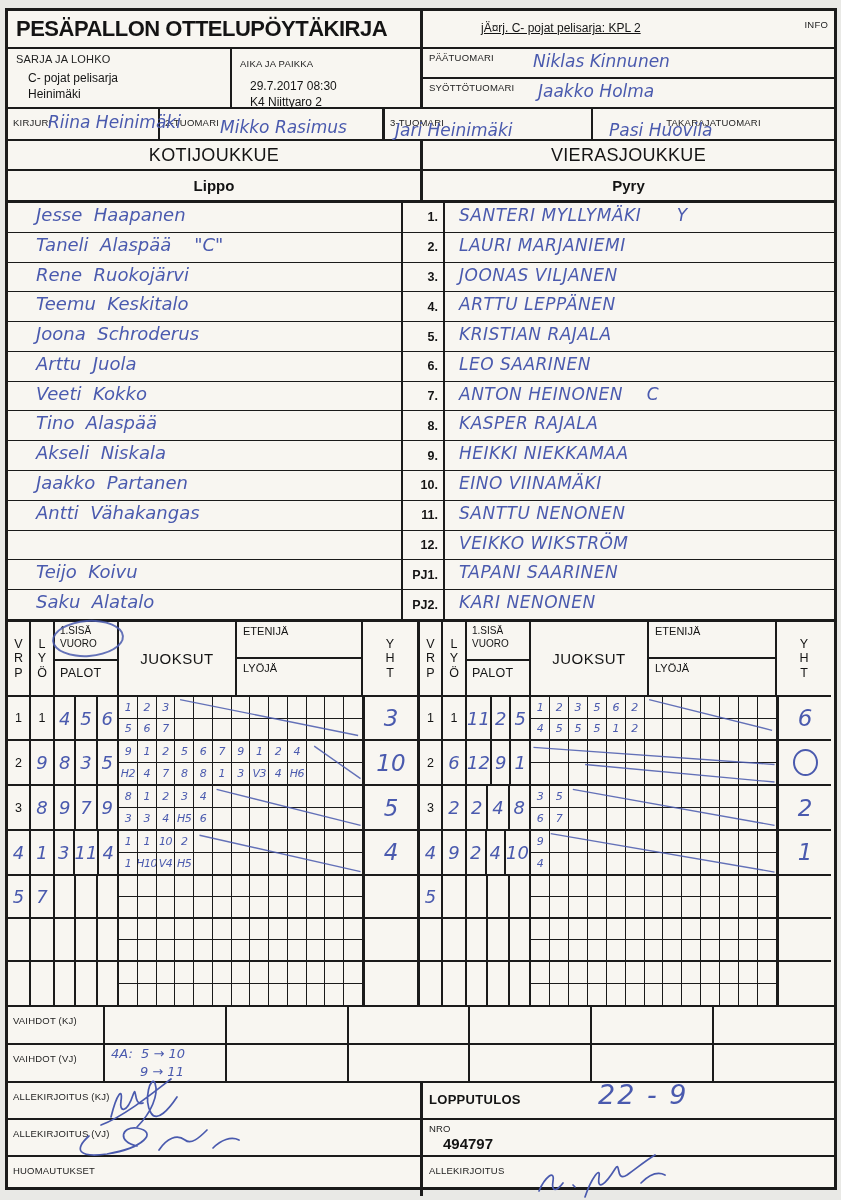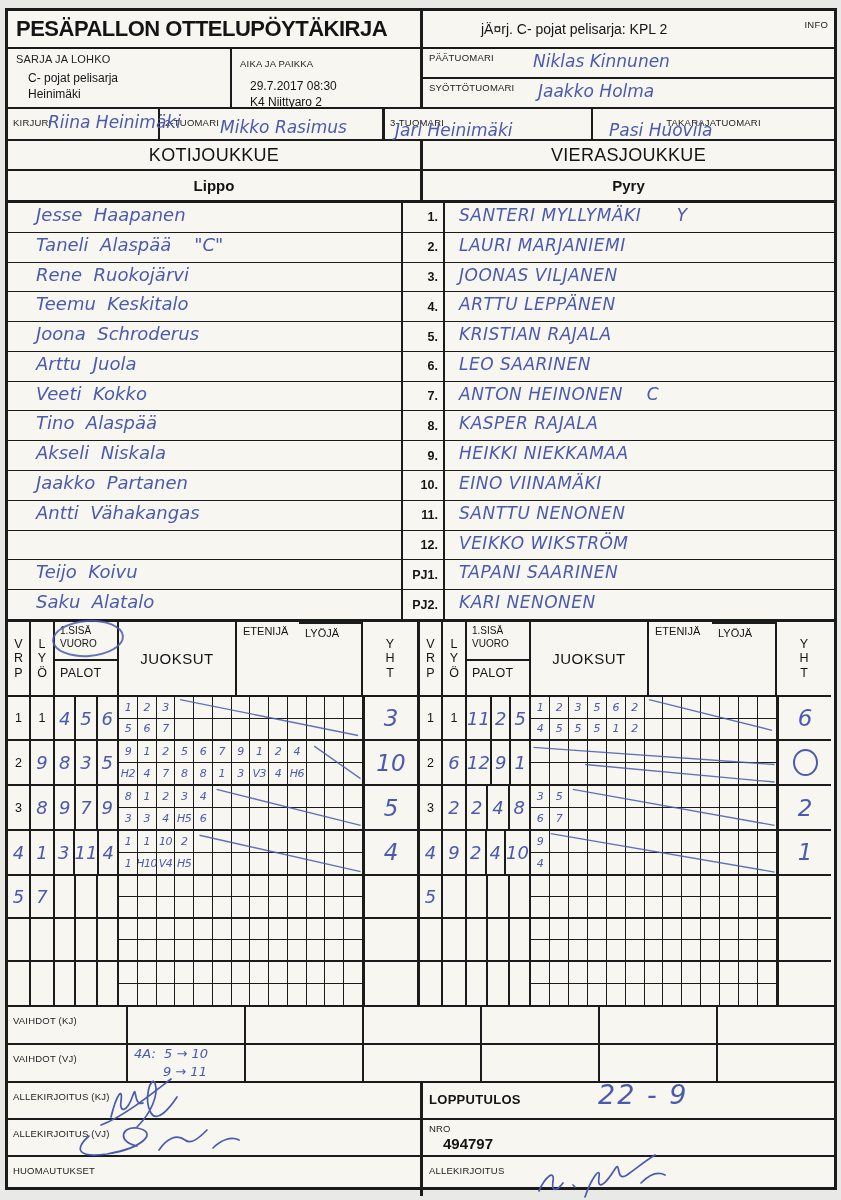--- a/index.html
+++ b/index.html
@@ -17,21 +17,21 @@
   .hw{font-family:"DejaVu Sans",sans-serif;font-style:italic;color:var(--ink);}
   .pre{white-space:pre;}
   .row{display:flex;border-bottom:2px solid var(--line);position:relative;}
   .cell{position:relative;}
   .lbl{font-size:9.5px;letter-spacing:.2px;color:#222;}
   
   .title-row{height:38px;text-align:right;}
   .title-cell{width:415px;border-right:3px solid var(--line);display:flex;align-items:center;padding-left:8px;}
   .title-cell span{font-weight:bold;font-size:22px;letter-spacing:-.5px;}
   .info-cell{flex:1;padding:3px 6px;}
-  .info-val{position:absolute;left:58px;top:10px;font-size:14px;}
+  .info-val{position:absolute;left:58px;top:10px;font-size:12px;text-decoration:underline;}
   .band2{height:60px;}
   .b2-left{width:415px;border-right:3px solid var(--line);display:flex;}
   .sarja-cell{width:224px;border-right:2px solid var(--line);padding:0 8px;}
   .sarja-cell .lbl{font-size:11px;}
   .val12{font-size:12px;line-height:1.35;}
   .sarja-vals{margin-top:3px;padding-left:12px;}
   .aika-cell{flex:1;padding:4px 8px;}
   .aika-vals{margin-top:7px;padding-left:10px;}
   .b2-right{flex:1;display:flex;flex-direction:column;}
   .uline{flex:1;display:flex;align-items:flex-start;padding:3px 6px;position:relative;}
@@ -70,21 +70,21 @@
   .stack{display:flex;align-items:center;justify-content:center;text-align:center;
          font-size:12.5px;line-height:1.15;height:100%;}
   .stack span{width:12px;word-break:break-all;white-space:normal;}
   .w-vrp{width:23px;}.w-lyo{width:24px;}.w-palot{width:64px;}.w-yht{width:54px;}
   .sisa-top{height:39px;border-bottom:2px solid var(--line);font-size:10px;line-height:1.25;
             padding:3px 2px 0 5px;width:100%;}
   .sisa-bot{height:32px;font-size:12.5px;padding:5px 0 0 5px;letter-spacing:.3px;}
   .pen-circle{position:absolute;left:-3px;top:-2px;width:72px;height:37px;
               border:2px solid var(--ink);border-radius:50%;transform:rotate(-4deg);opacity:.85;z-index:4;}
   .w-juoksuth{width:118px;display:flex;align-items:center;justify-content:center;font-size:15px;letter-spacing:.5px;}
-  .w-eten{flex:1;display:flex;flex-direction:row;justify-content:flex-end;}
+  .w-eten{flex:1;display:flex;flex-direction:column;justify-content:flex-end;}
   .eten-sub{flex:1;font-size:11px;padding:3px 0 0 6px;}
   .eten-sub + .eten-sub{border-top:2px solid var(--line);}
   .g-row{display:flex;border-bottom:2px solid var(--line);position:relative;}
   .g-row.h45{height:45px;}
   .g-row.h43{height:43.3px;}
   .g-row:last-child{border-bottom:none;}
   .gnum{display:flex;align-items:center;justify-content:center;}
   .gnum .printed{font-size:12.5px;}
   .gnum .hw{font-size:18px;font-style:italic;}
   .g-palot{width:64px;display:flex;}
@@ -95,21 +95,21 @@
   .j-sub{flex:1;display:flex;}
   .j-sub.top{border-bottom:1.5px solid var(--line);}
   .jcell{flex:1;border-right:1.5px solid var(--line);display:flex;align-items:center;justify-content:center;overflow:hidden;}
   .jcell .hw{font-size:11px;letter-spacing:-.5px;}
   .slash-svg{position:absolute;inset:0;width:100%;height:100%;z-index:3;pointer-events:none;}
   .g-yht{width:54px;border-left:2px solid var(--line);display:flex;align-items:center;justify-content:center;}
   .g-yht .hw{font-size:23px;}
   .yht-zero{width:25px;height:27px;border:2px solid var(--ink);border-radius:50%;}
   
   .vaihdot{height:38px;}
-  .v-label{width:120px;border-right:2px solid var(--line);padding:3px 5px;}
+  .v-label{width:97px;border-right:2px solid var(--line);padding:3px 5px;}
   .v-cell{flex:1;border-right:2px solid var(--line);position:relative;}
   .v-cell.last{border-right:none;}
   .vj-hw{position:absolute;left:6px;top:0;font-size:13px;line-height:1.35;white-space:pre;}
   
   .frow{height:37px;}
   .frow.last{height:39px;border-bottom:none;}
   .f-left{width:415px;border-right:3px solid var(--line);padding:3px 5px;position:relative;overflow:visible;}
   .f-right{flex:1;padding:3px 6px;position:relative;overflow:visible;}
   .sig{position:absolute;z-index:5;pointer-events:none;}
   .lopputulos-lbl{font-size:13px;font-weight:bold;letter-spacing:.3px;margin-top:6px;display:inline-block;}

